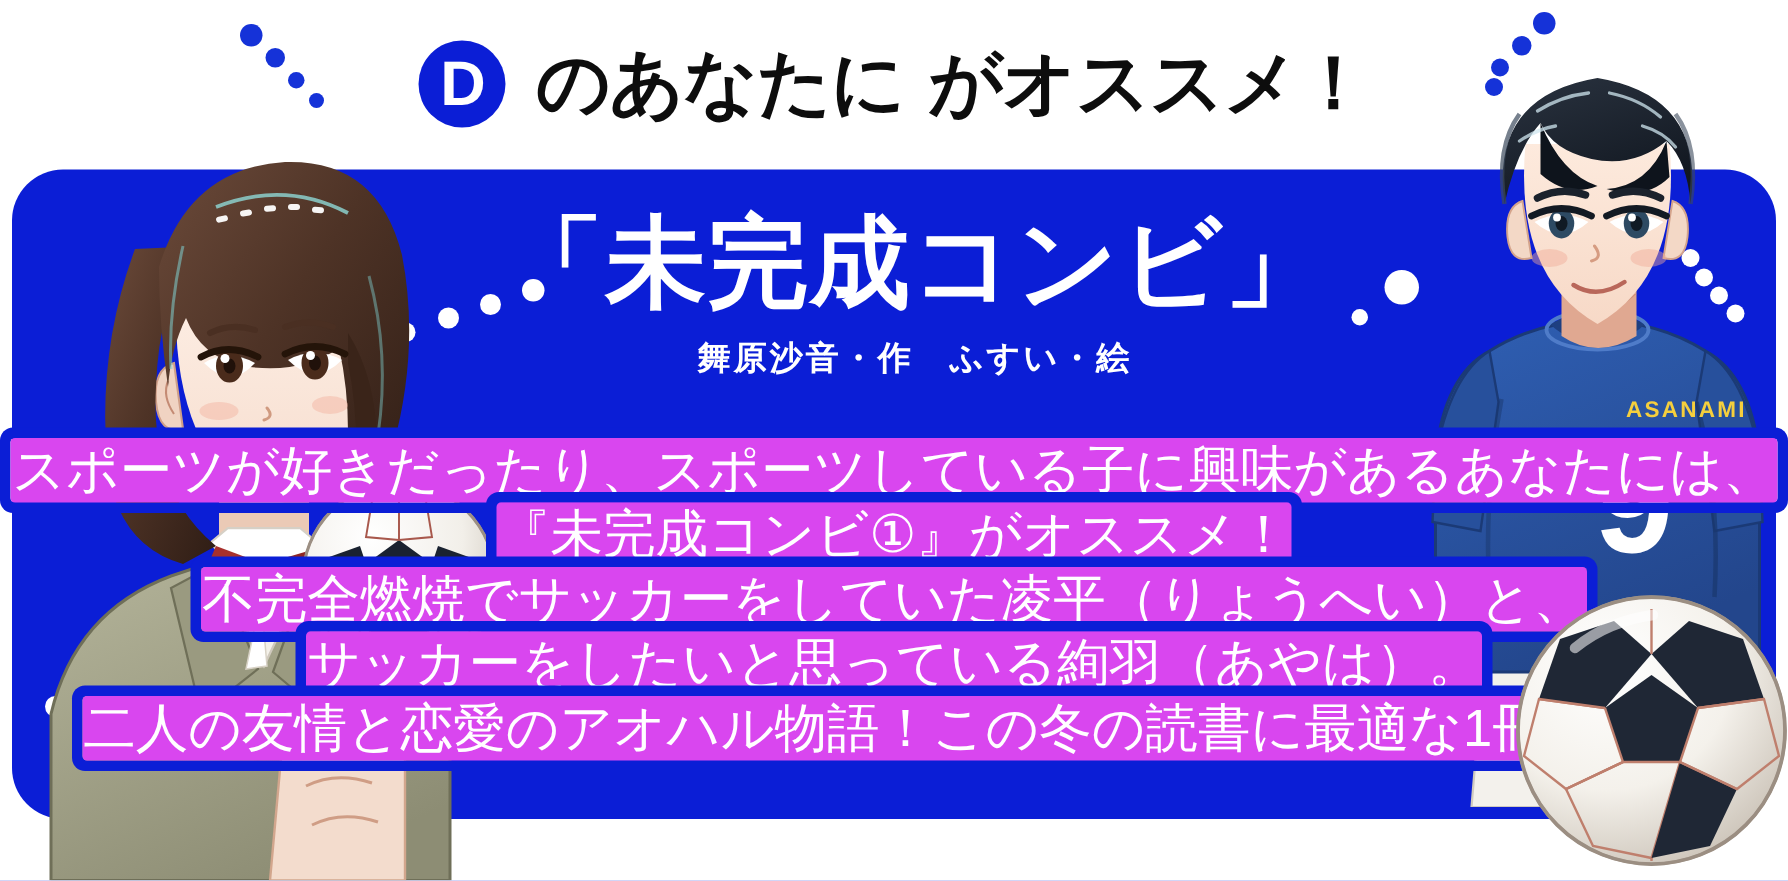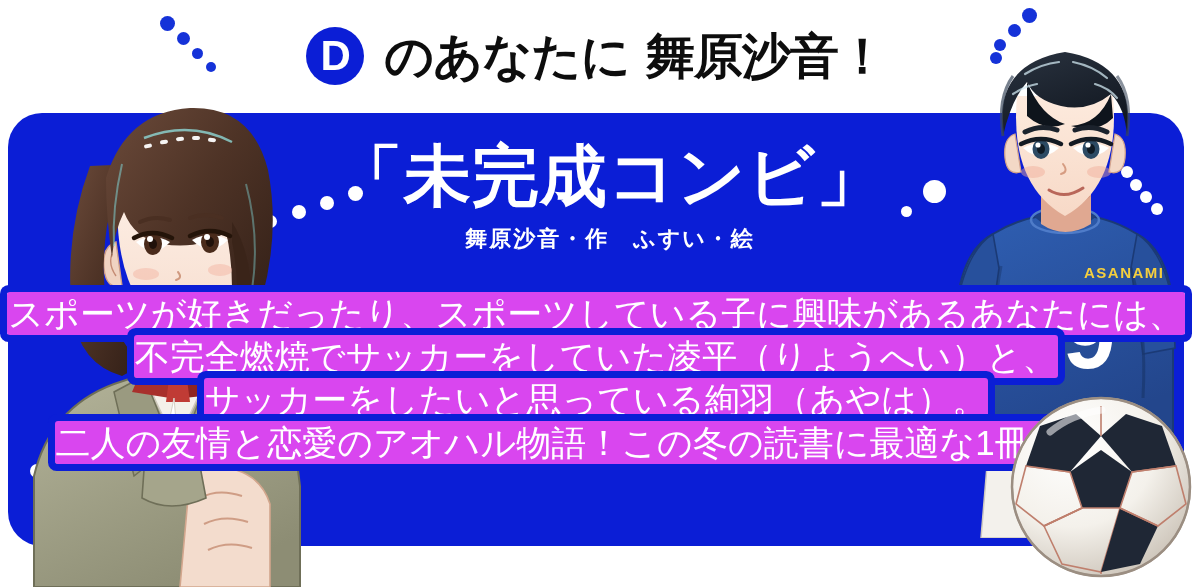--- a/index.html
+++ b/index.html
@@ -363,39 +363,40 @@
       <path d="M91,40 L91,10 M60,76 L16,70 M122,76 L166,70 M72,112 L34,130 M110,112 L148,130 M91,176 L91,178" fill="none" stroke="#bf7f6d" stroke-width="1.6"></path>
       <circle cx="91" cy="91" r="89" fill="none" stroke="#9b8e82" stroke-width="2.5"></circle>
       <path d="M40 36 Q62 18 92 14" fill="none" stroke="#ffffff" stroke-width="7" opacity=".55" stroke-linecap="round"></path>
     </svg>
   </div>
 
   <div class="headline">
     <div class="headline-inner">
       <span class="dcircle">D</span>
       <span class="hl-black">のあなたに</span>
-      <span class="hl-black">舞原沙音！</span>
+      <span class="hl-black">がオススメ！</span>
     </div>
   </div>
 
   <div class="dot" style="left:160px;top:16px;width:15px;height:15px;"></div>
   <div class="dot" style="left:177px;top:32px;width:13px;height:13px;"></div>
   <div class="dot" style="left:192px;top:48px;width:11px;height:11px;"></div>
   <div class="dot" style="left:206px;top:62px;width:10px;height:10px;"></div>
 
   <div class="dot" style="left:1022px;top:8px;width:15px;height:15px;"></div>
   <div class="dot" style="left:1008px;top:24px;width:13px;height:13px;"></div>
   <div class="dot" style="left:994px;top:39px;width:12px;height:12px;"></div>
   <div class="dot" style="left:990px;top:52px;width:12px;height:12px;"></div>
 
   <div class="title-block">
     <p class="book-title">「未完成コンビ」</p>
     <p class="byline">舞原沙音・作　ふすい・絵</p>
   </div>
 
   <div class="body-copy">
     <div class="copy-line"><span>スポーツが好きだったり、スポーツしている子に興味があるあなたには、</span></div>
+    <div class="copy-line"><span>『未完成コンビ①』がオススメ！</span></div>
     <div class="copy-line"><span>不完全燃焼でサッカーをしていた凌平（りょうへい）と、</span></div>
     <div class="copy-line"><span>サッカーをしたいと思っている絢羽（あやは）。</span></div>
     <div class="copy-line"><span>二人の友情と恋愛のアオハル物語！この冬の読書に最適な1冊です。</span></div>
   </div>
 
 </div>
 
 </body></html>

